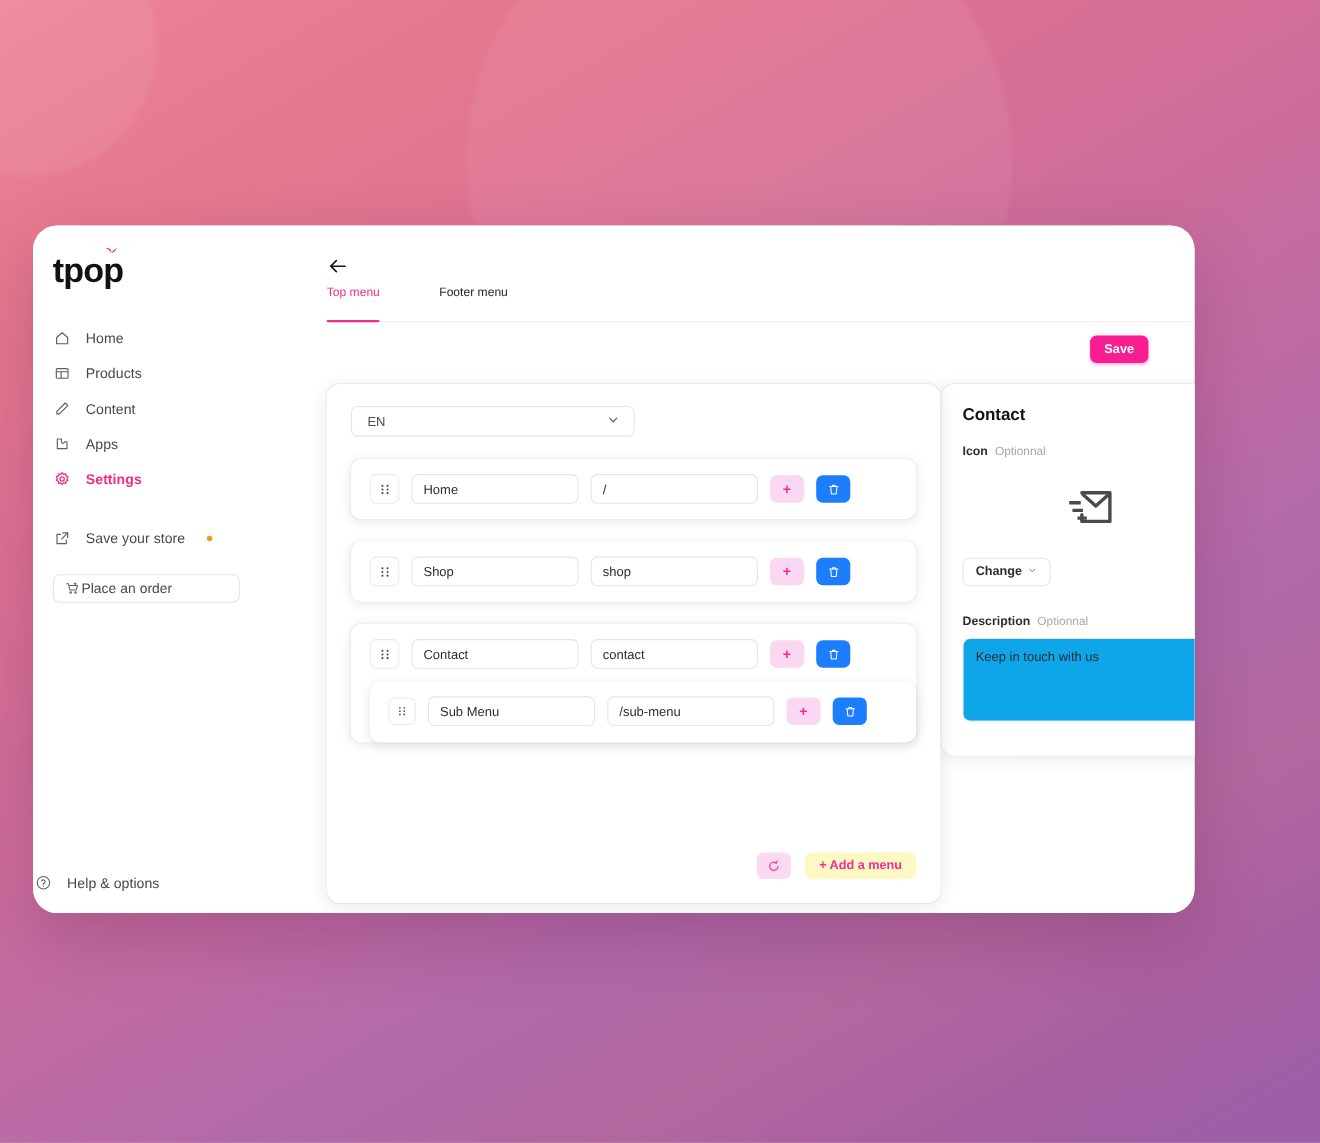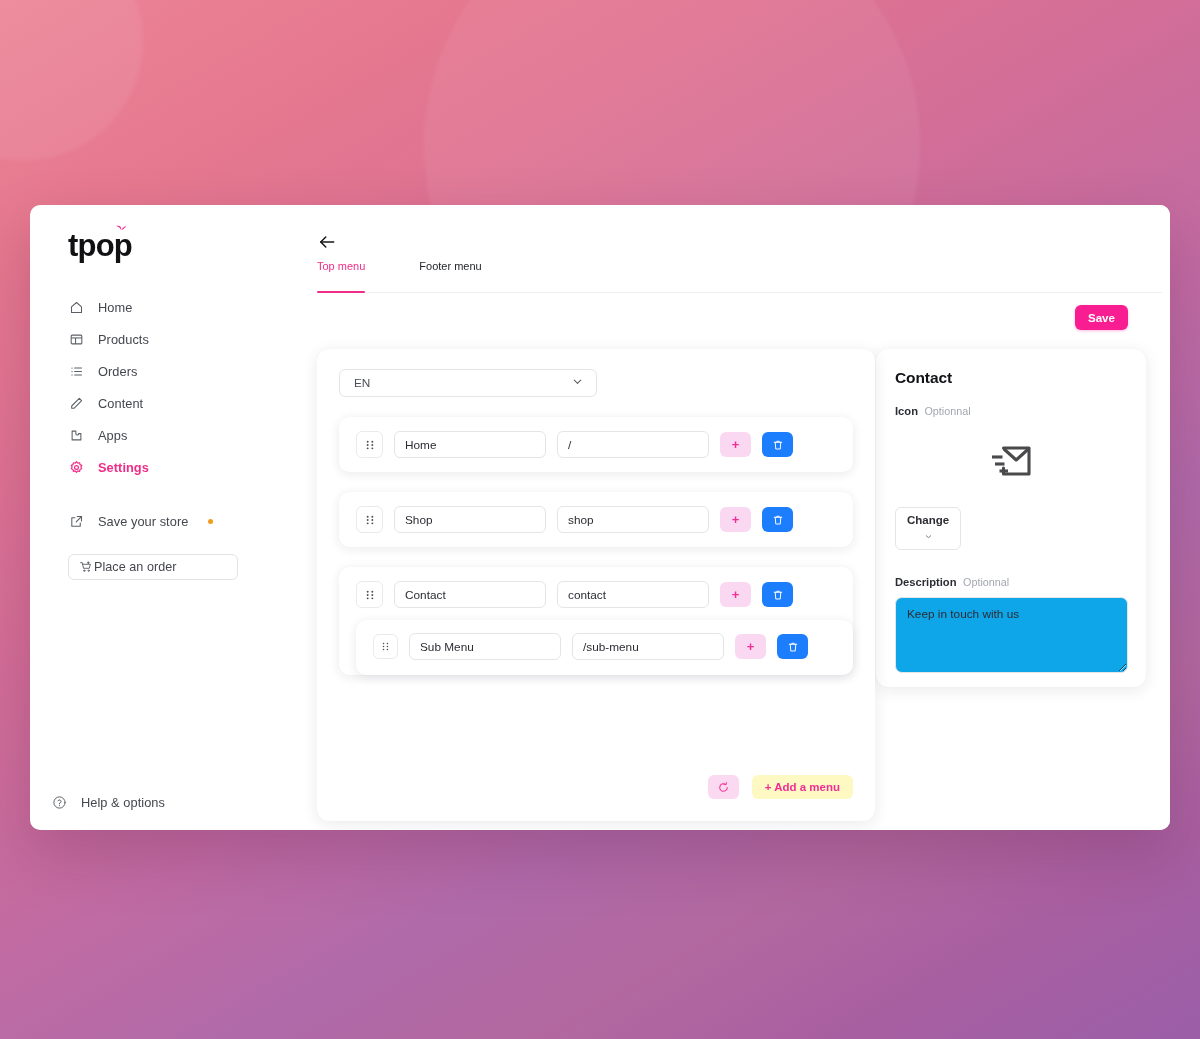--- a/index.html
+++ b/index.html
@@ -28,27 +28,26 @@
         #b2689f 78%,
         #a85fa1 88%,
         #9b5fa8 100%);
     overflow: hidden;
   }
 
   
   #window {
     position: absolute;
     left: 30px; top: 205px;
-    width: 1140px; height: 625px;
+    width: 1056px; height: 625px;
     background: #ffffff;
-    border-radius: 10px;
+    border-radius: 22px;
     box-shadow: 0 24px 60px rgba(80,20,60,0.22);
     overflow: hidden;
     display: flex;
-    padding-left: 20px;
   }
 
   
   #sidebar {
     width: 235px;
     flex: 0 0 235px;
     background: #ffffff;
     padding: 0;
     position: relative;
   }
@@ -351,21 +350,20 @@
     border: 1px solid #e3e5e9;
     background: #fff;
     border-radius: 6px;
     font-size: 11.5px;
     font-weight: 600;
     color: #2b2d33;
     padding: 6px 11px;
     cursor: pointer;
     display: inline-flex; align-items: center; gap: 5px;
     font-family: "Liberation Sans", sans-serif;
-    flex-direction: column;
   }
   .desc-block { margin-top: 22px; }
   .desc-area {
     margin-top: 7px;
     width: 233px; height: 76px;
     border: 1px solid #e3e5e9;
     border-radius: 7px;
     padding: 9px 11px;
     font-size: 11.8px;
     color: #2b2d33;
@@ -412,35 +410,20 @@
               <svg viewBox="0 0 24 24" width="15" height="15" fill="none" stroke="currentColor" stroke-width="1.7" stroke-linejoin="round">
                 <rect x="3.5" y="5" width="17" height="14" rx="1.6"></rect>
                 <line x1="3.5" y1="9.5" x2="20.5" y2="9.5"></line>
                 <line x1="10.5" y1="9.5" x2="10.5" y2="19"></line>
               </svg>
             </span>
             <span class="nav-label">Products</span>
           </div>
         </div>
 
-        <div class="nav-row">
-          <div class="nav-item">
-            <span class="nav-ico">
-              <svg viewBox="0 0 24 24" width="15" height="15" fill="none" stroke="currentColor" stroke-width="1.7" stroke-linecap="round">
-                <line x1="9" y1="6.5" x2="20" y2="6.5"></line>
-                <line x1="9" y1="12" x2="20" y2="12"></line>
-                <line x1="9" y1="17.5" x2="20" y2="17.5"></line>
-                <circle cx="4.8" cy="6.5" r="1" fill="currentColor" stroke="none"></circle>
-                <circle cx="4.8" cy="12" r="1" fill="currentColor" stroke="none"></circle>
-                <circle cx="4.8" cy="17.5" r="1" fill="currentColor" stroke="none"></circle>
-              </svg>
-            </span>
-            <span class="nav-label">Orders</span>
-          </div>
-        </div>
 
         <div class="nav-row">
           <div class="nav-item">
             <span class="nav-ico">
               <svg viewBox="0 0 24 24" width="15" height="15" fill="none" stroke="currentColor" stroke-width="1.7" stroke-linecap="round" stroke-linejoin="round">
                 <path d="M16.5 3.8 L20.2 7.5 L8 19.7 H4.3 V16 Z"></path>
               </svg>
             </span>
             <span class="nav-label">Content</span>
           </div>

